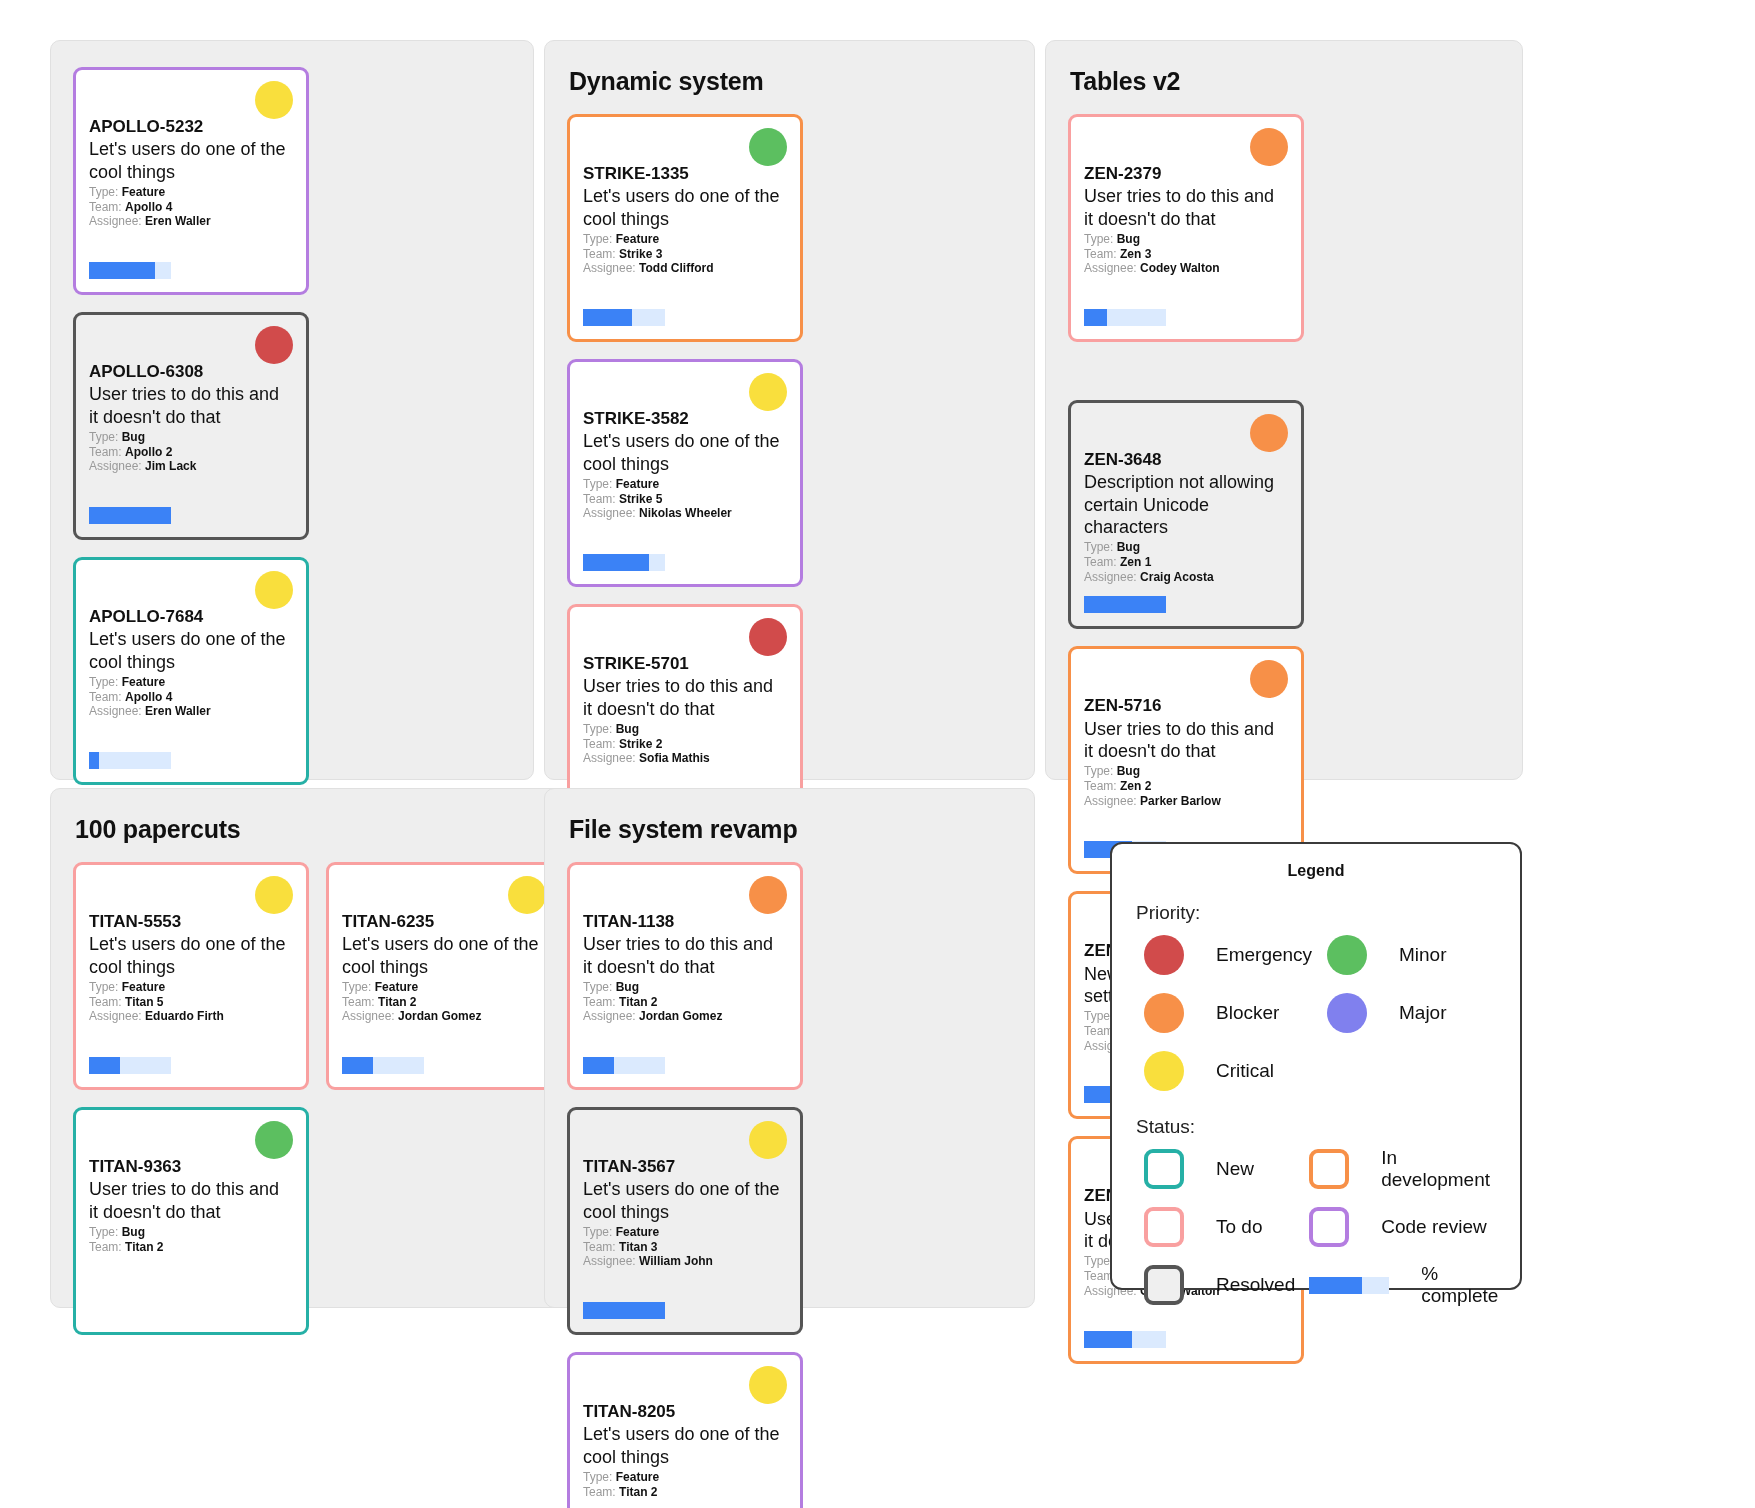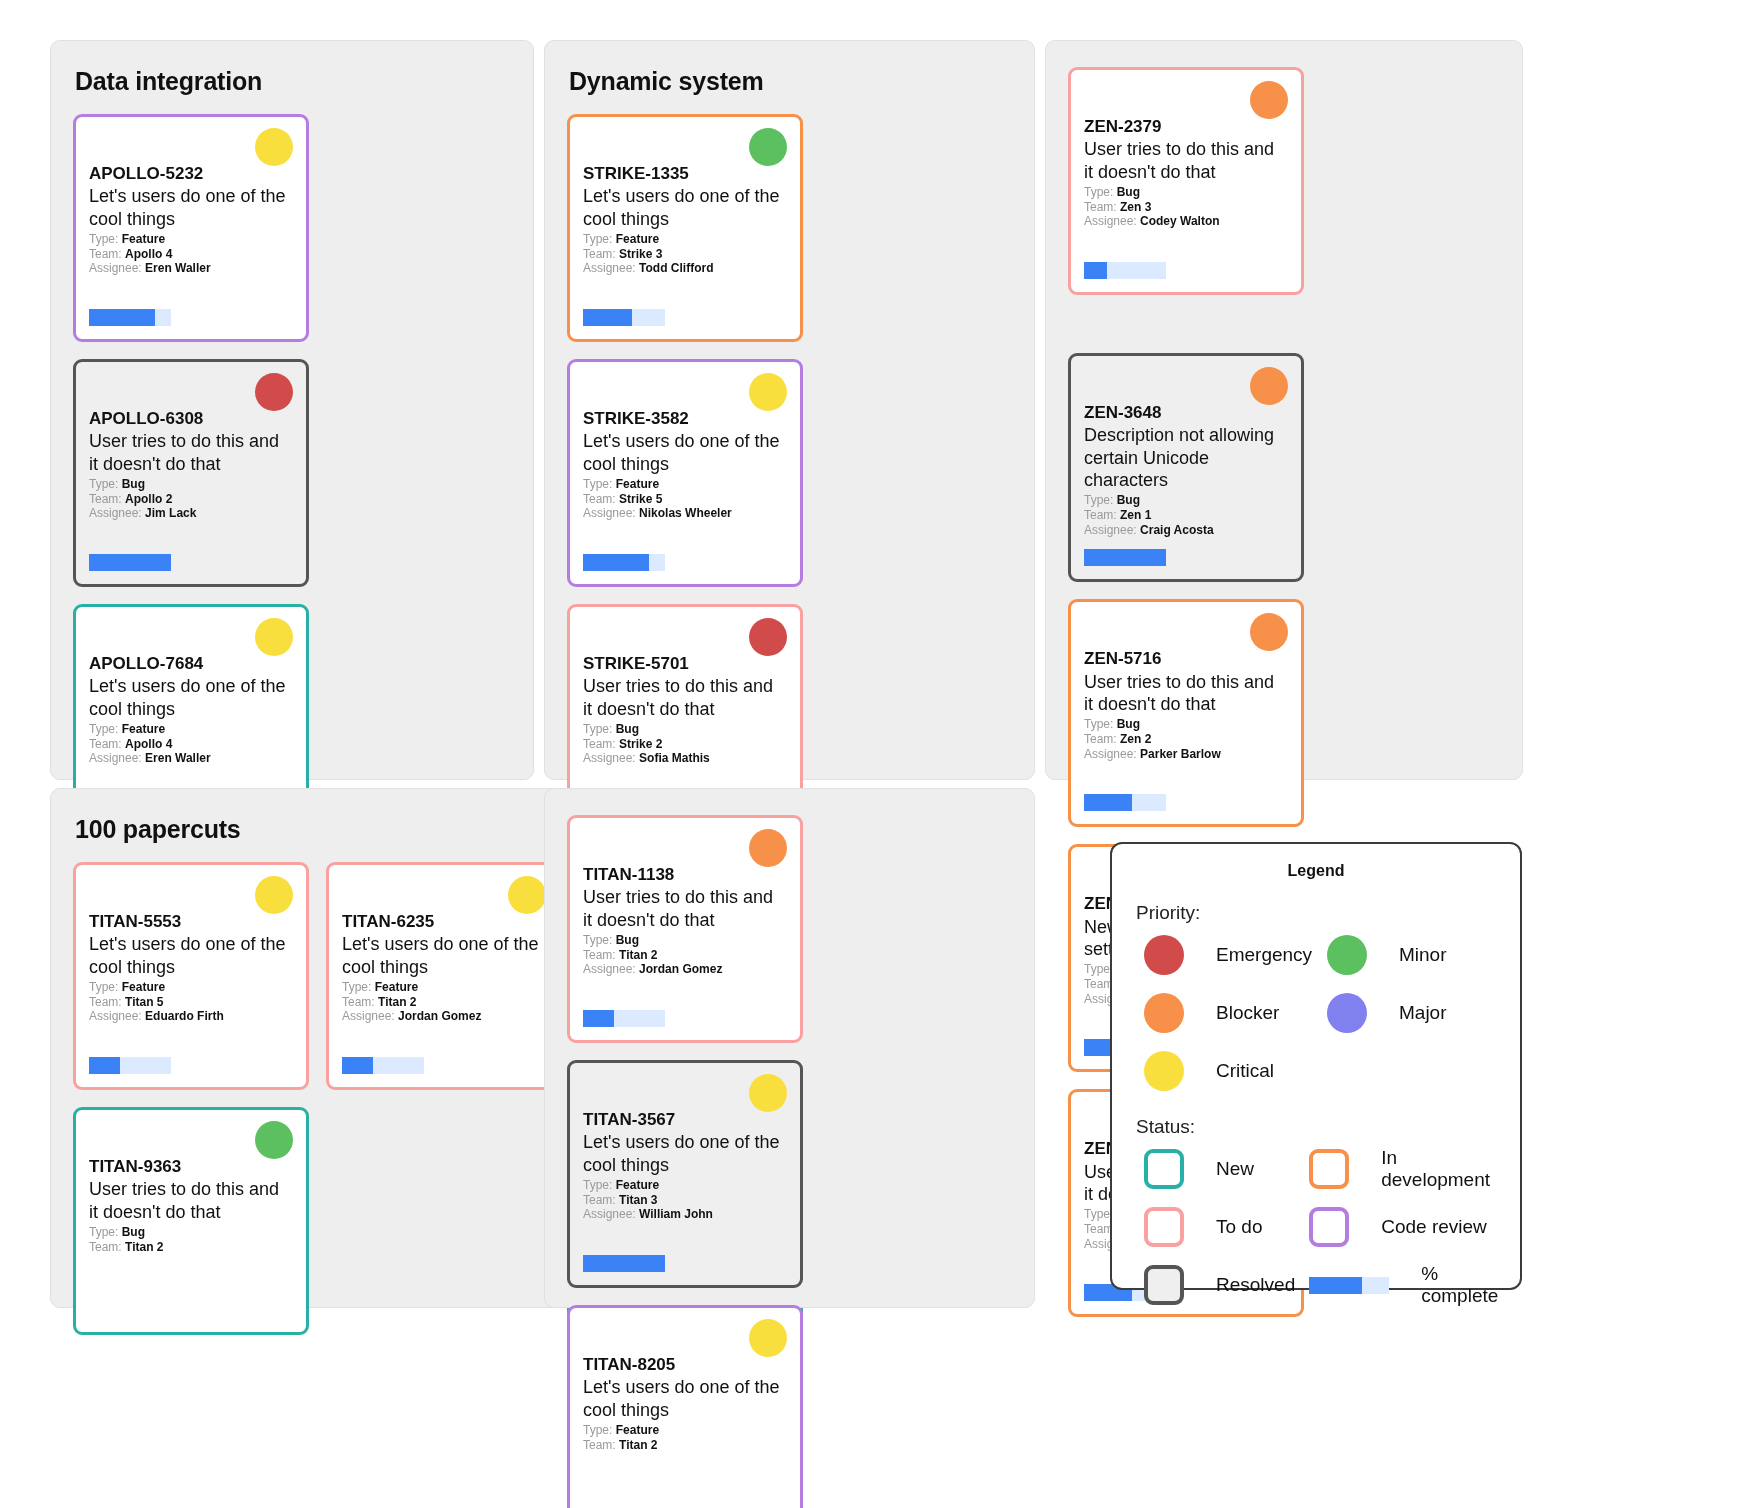--- a/index.html
+++ b/index.html
@@ -179,21 +179,20 @@
   .legend-label {
     font-size: 19px;
     color: #111111;
   }
 </style>
 </head>
 <body>
 
 <div id="board">
     <div class="panel" style="left: 50px; top: 40px; width: 484px; height: 740px; background: rgb(238, 238, 238);">
-      <div class="panel-title">Data integration</div>
       <div class="cards">
         <div class="card" style="border-color: rgb(180, 125, 224);">
           <div class="priority-dot" title="Critical" style="background: rgb(249, 223, 61);"></div>
           <div class="card-key">APOLLO-5232</div>
           <div class="card-summary">Let's users do one of the cool things</div>
           <div class="meta-row"><span class="lab">Type:</span> <span class="val">Feature</span></div>
           <div class="meta-row"><span class="lab">Team:</span> <span class="val">Apollo 4</span></div>
           <div class="meta-row"><span class="lab">Assignee:</span> <span class="val">Eren Waller</span></div>
           <div class="card-spacer"></div>
           <div class="progress" title="80%" style="background: rgb(219, 234, 254);">
@@ -297,20 +296,21 @@
           <div class="meta-row"><span class="lab">Team:</span> <span class="val">Strike 5</span></div>
           <div class="meta-row"><span class="lab">Assignee:</span> <span class="val">Kealan Nairn</span></div>
           <div class="card-spacer"></div>
           <div class="progress" title="14%" style="background: rgb(219, 234, 254);">
             <div class="fill" style="width: 14%; background: rgb(59, 130, 246);"></div>
           </div>
         </div>
       </div>
     </div>
     <div class="panel" style="left: 1045px; top: 40px; width: 478px; height: 740px; background: rgb(238, 238, 238);">
+      <div class="panel-title">Tables v2</div>
       <div class="cards">
         <div class="card" style="border-color: rgb(249, 160, 160);">
           <div class="priority-dot" title="Blocker" style="background: rgb(247, 144, 72);"></div>
           <div class="card-key">ZEN-2379</div>
           <div class="card-summary">User tries to do this and it doesn't do that</div>
           <div class="meta-row"><span class="lab">Type:</span> <span class="val">Bug</span></div>
           <div class="meta-row"><span class="lab">Team:</span> <span class="val">Zen 3</span></div>
           <div class="meta-row"><span class="lab">Assignee:</span> <span class="val">Codey Walton</span></div>
           <div class="card-spacer"></div>
           <div class="progress" title="28%" style="background: rgb(219, 234, 254);">
@@ -397,20 +397,21 @@
         <div class="card" style="border-color: rgb(38, 176, 166);">
           <div class="priority-dot" title="Minor" style="background: rgb(92, 191, 96);"></div>
           <div class="card-key">TITAN-9363</div>
           <div class="card-summary">User tries to do this and it doesn't do that</div>
           <div class="meta-row"><span class="lab">Type:</span> <span class="val">Bug</span></div>
           <div class="meta-row"><span class="lab">Team:</span> <span class="val">Titan 2</span></div>
         </div>
       </div>
     </div>
     <div class="panel" style="left: 544px; top: 788px; width: 491px; height: 520px; background: rgb(238, 238, 238);">
+      <div class="panel-title">File system revamp</div>
       <div class="cards">
         <div class="card" style="border-color: rgb(249, 160, 160); justify-content: center;">
           <div class="priority-dot" title="Blocker" style="background: rgb(247, 144, 72);"></div>
           <div class="card-key">TITAN-1138</div>
           <div class="card-summary">User tries to do this and it doesn't do that</div>
           <div class="meta-row"><span class="lab">Type:</span> <span class="val">Bug</span></div>
           <div class="meta-row"><span class="lab">Team:</span> <span class="val">Titan 2</span></div>
           <div class="meta-row"><span class="lab">Assignee:</span> <span class="val">Jordan Gomez</span></div>
           <div class="card-spacer"></div>
           <div class="progress" title="38%" style="background: rgb(219, 234, 254);">

